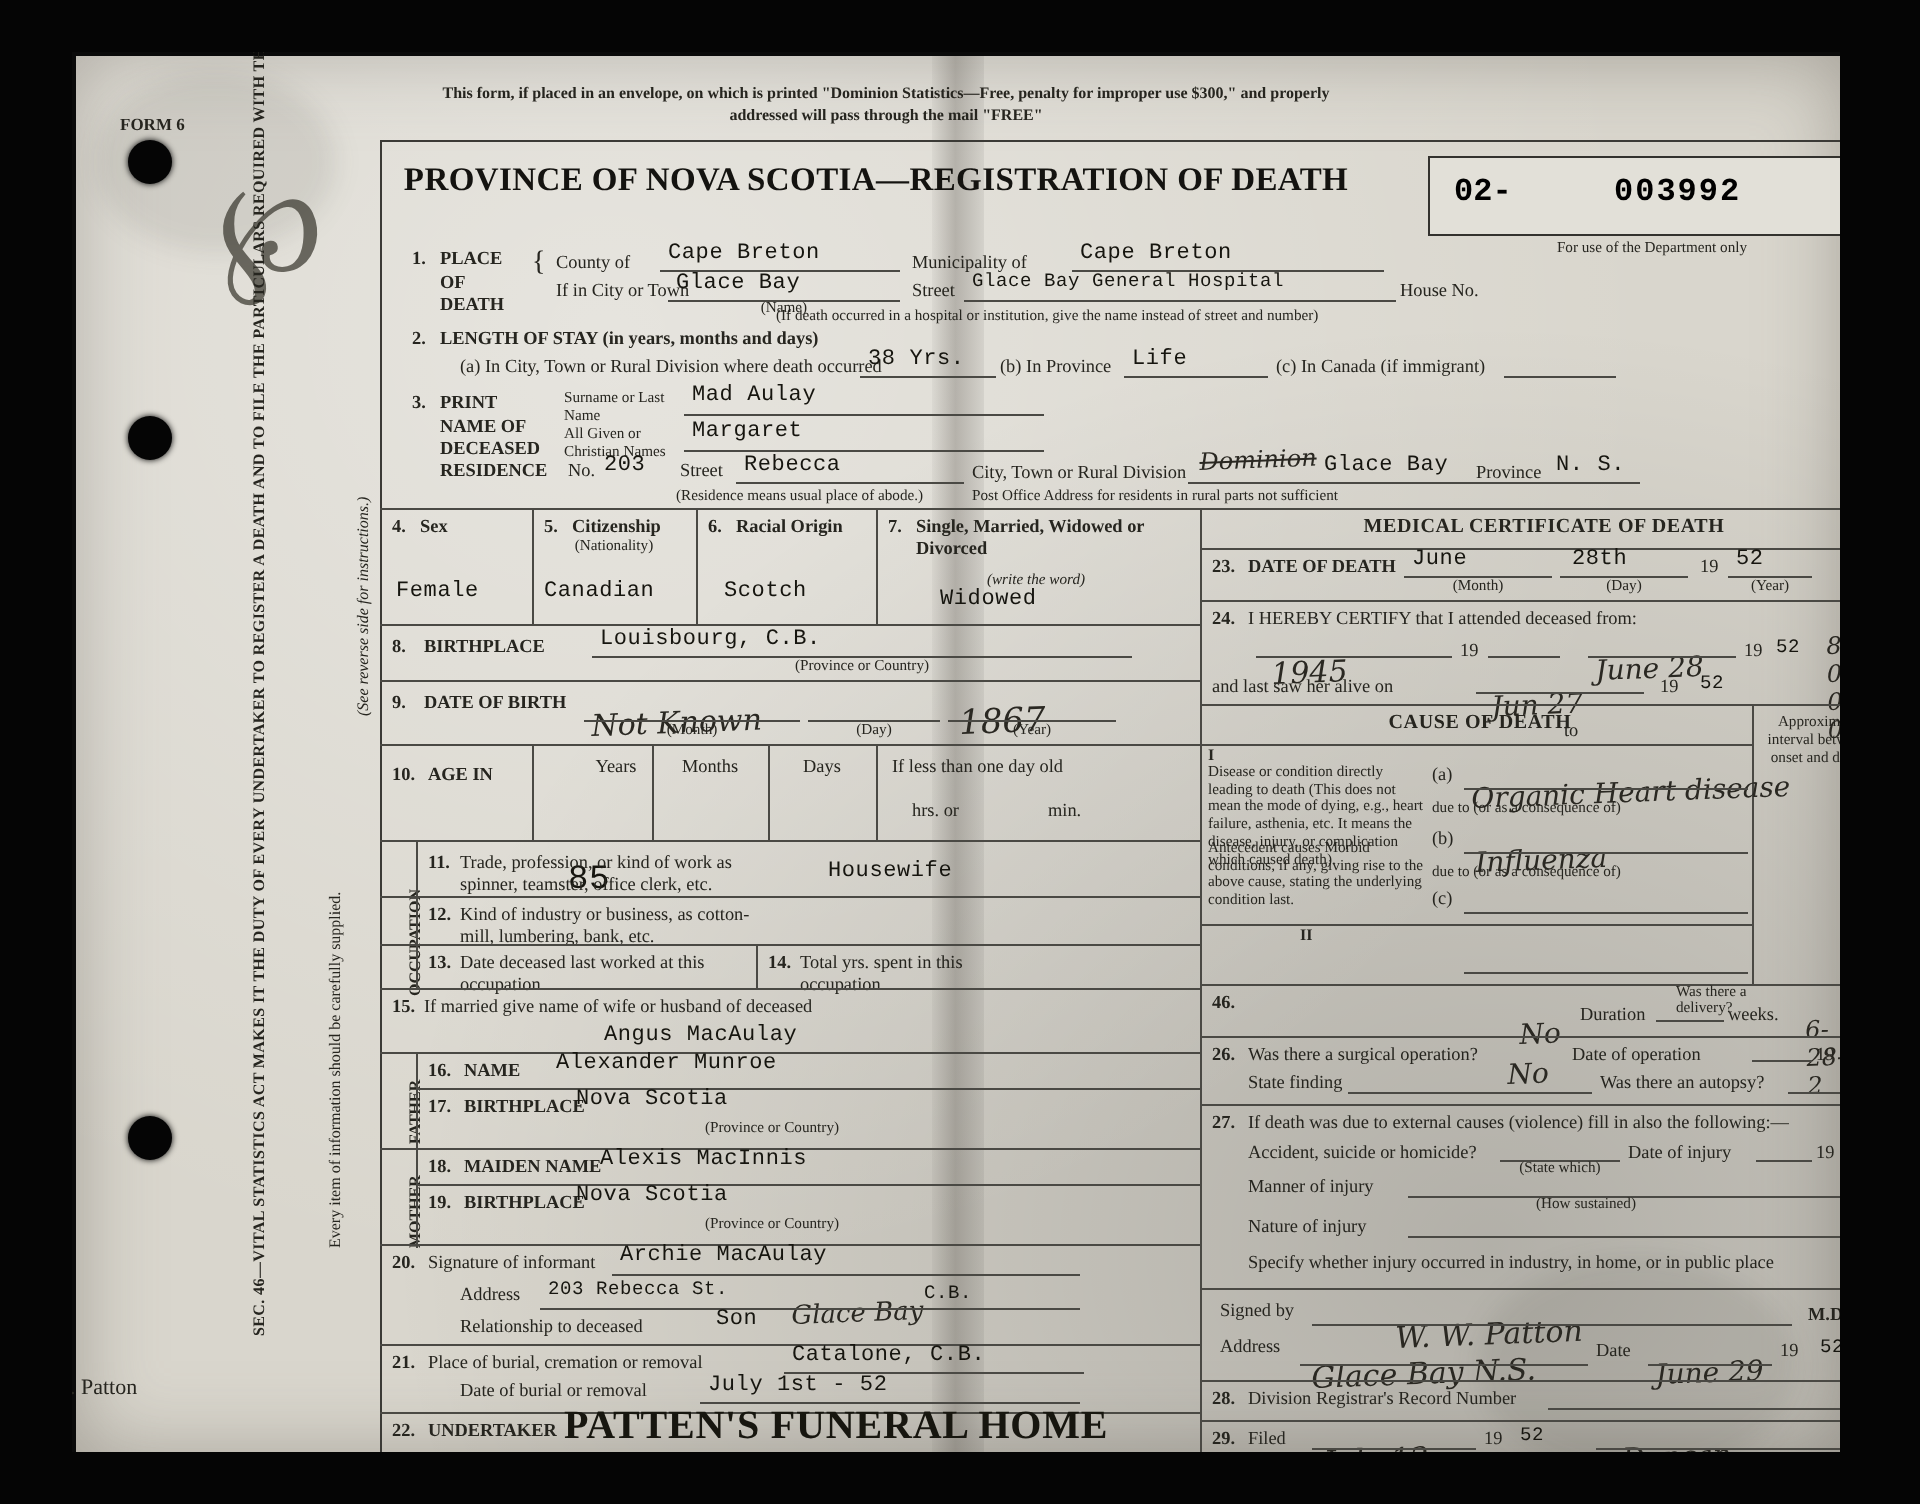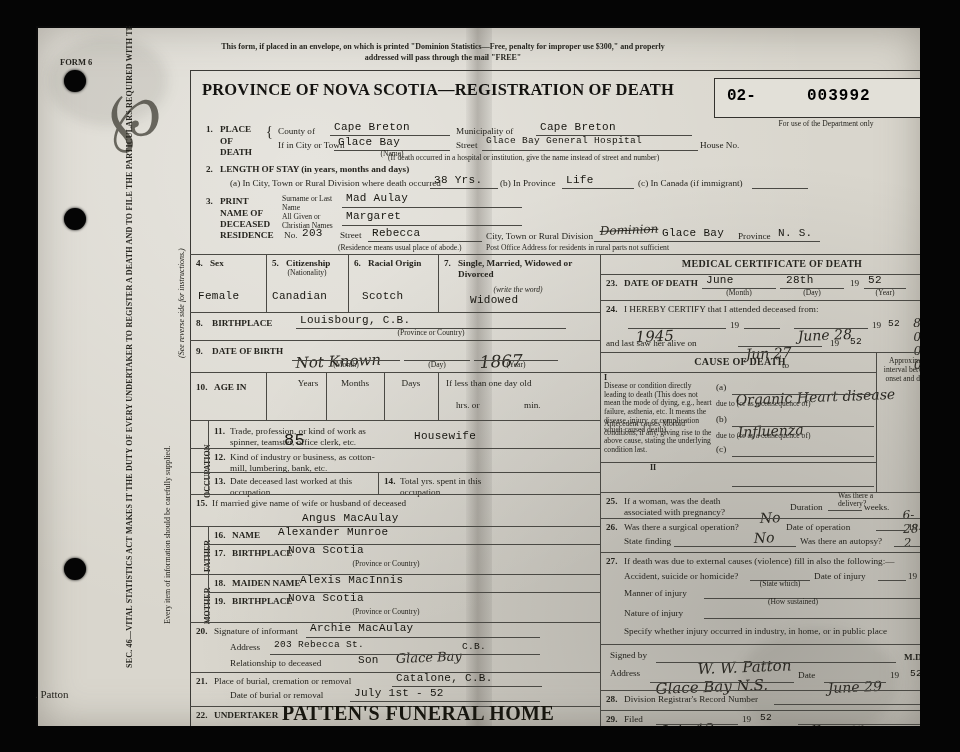--- a/index.html
+++ b/index.html
@@ -319,22 +319,21 @@
     <div class="sub lbl tiny" style="left:566px;top:392px;width:108px;line-height:1.15;">Antecedent causes Morbid conditions, if any, giving rise to the above cause, stating the underlying condition last.</div>
     <div class="sub lbl tiny" style="left:678px;top:404px;">due to (or as a consequence of)</div>
     <div class="sub lbl" style="left:678px;top:416px;">(c)</div>
     <div class="sub rule" style="left:694px;top:428px;width:142px;"></div>
     <div class="sub rule" style="left:562px;top:434px;width:276px;"></div>
 
     <div class="sub lbl b" style="left:612px;top:436px;font-size:8px;">II</div>
     <div class="sub rule" style="left:694px;top:458px;width:142px;"></div>
     <div class="sub rule" style="left:562px;top:464px;width:342px;"></div>
 
-    <div class="sub lbl b" style="left:568px;top:468px;">25.</div>
-    <div class="sub lbl" style="left:586px;top:468px;width:132px;line-height:1.2;">If a woman, was the death associated with pregnancy?</div>
+    <div class="sub lbl b" style="left:568px;top:468px;">46.</div>
     <div class="sub cursive" style="left:722px;top:482px;font-size:14px;">No</div>
     <div class="sub lbl" style="left:752px;top:474px;">Duration</div>
     <div class="sub rule" style="left:790px;top:482px;width:34px;"></div>
     <div class="sub lbl" style="left:826px;top:474px;">weeks.</div>
     <div class="sub lbl" style="left:800px;top:464px;width:62px;font-size:7.6px;line-height:1.1;">Was there a delivery?</div>
     <div class="sub cursive" style="left:866px;top:480px;font-size:12px;">6-28-2</div>
     <div class="sub rule" style="left:562px;top:490px;width:342px;"></div>
 
     <div class="sub lbl b" style="left:568px;top:494px;">26.</div>
     <div class="sub lbl" style="left:586px;top:494px;">Was there a surgical operation?</div>

